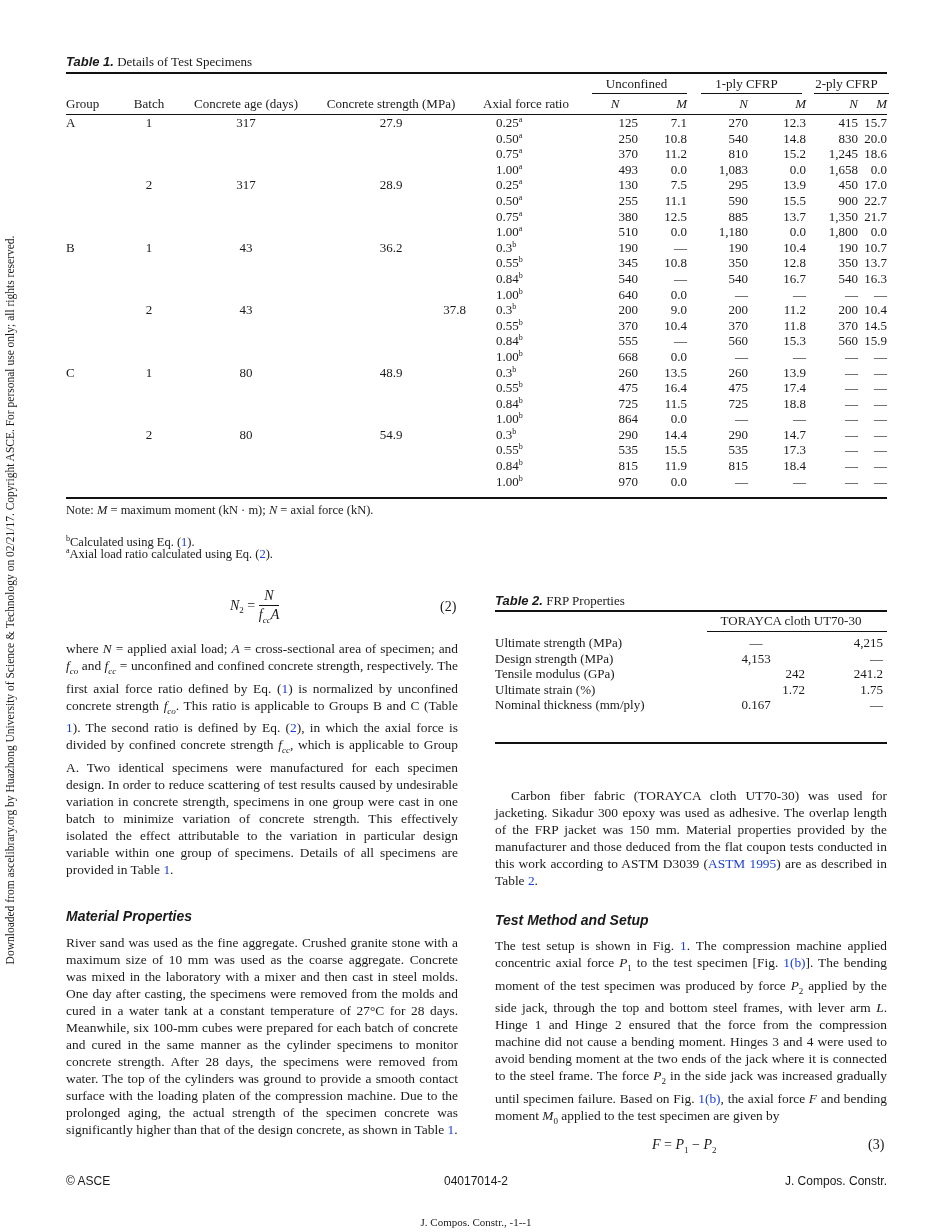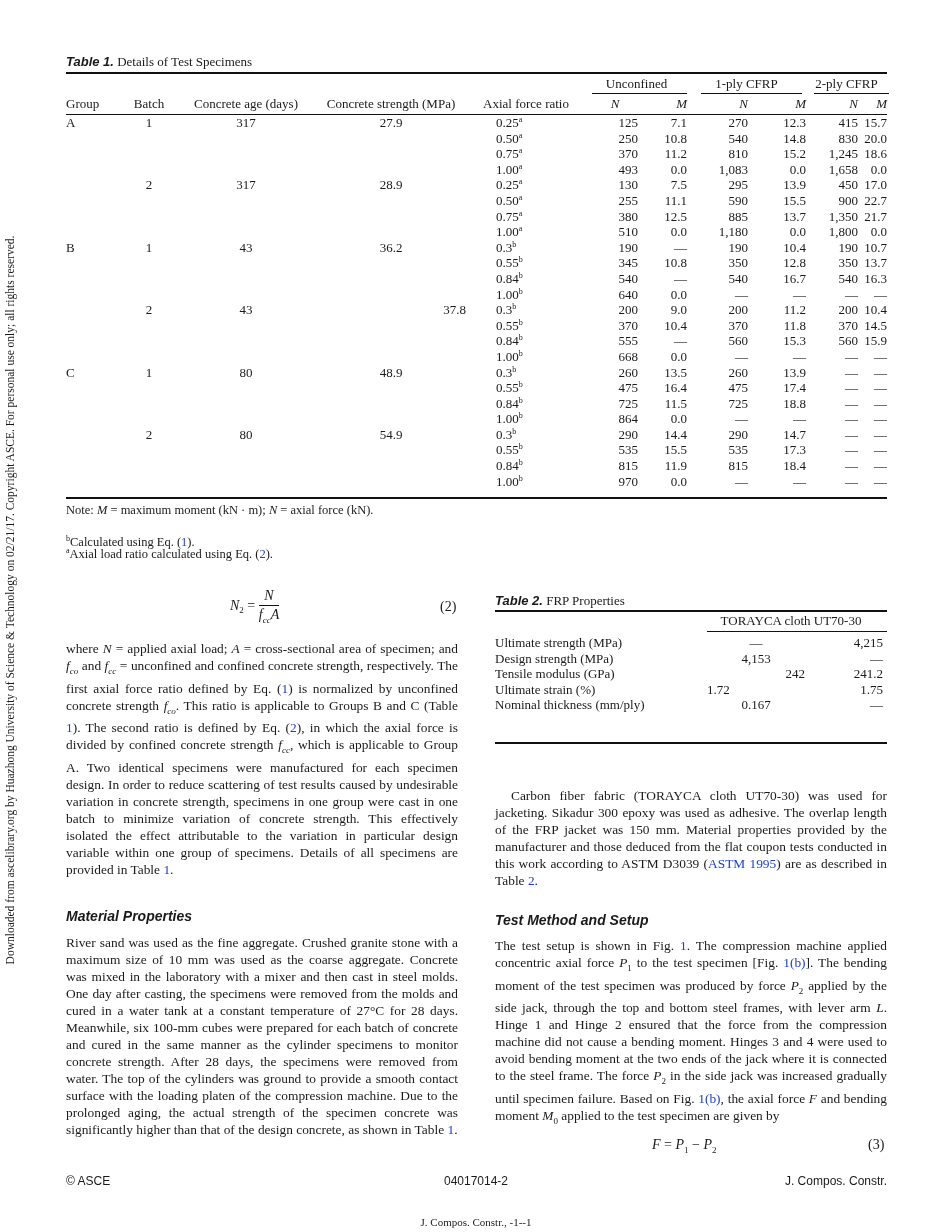--- a/index.html
+++ b/index.html
@@ -473,21 +473,21 @@
         <td style="text-align:center;padding-left:12px">4,153</td>
         <td style="text-align:right;padding-right:4px">—</td>
       </tr>
       <tr>
         <td style="text-align:left">Tensile modulus (GPa)</td>
         <td style="text-align:right;padding-left:12px">242</td>
         <td style="text-align:right;padding-right:4px">241.2</td>
       </tr>
       <tr>
         <td style="text-align:left">Ultimate strain (%)</td>
-        <td style="text-align:left;padding-left:12px">1.72</td>
+        <td style="text-align:right;padding-left:12px">1.72</td>
         <td style="text-align:right;padding-right:4px">1.75</td>
       </tr>
       <tr>
         <td style="text-align:left">Nominal thickness (mm/ply)</td>
         <td style="text-align:center;padding-left:12px">0.167</td>
         <td style="text-align:right;padding-right:4px">—</td>
       </tr>
     </tbody>
 </table>
 <div class="rule-thick" style="left:495px; top:742px; width:392px;"></div>

